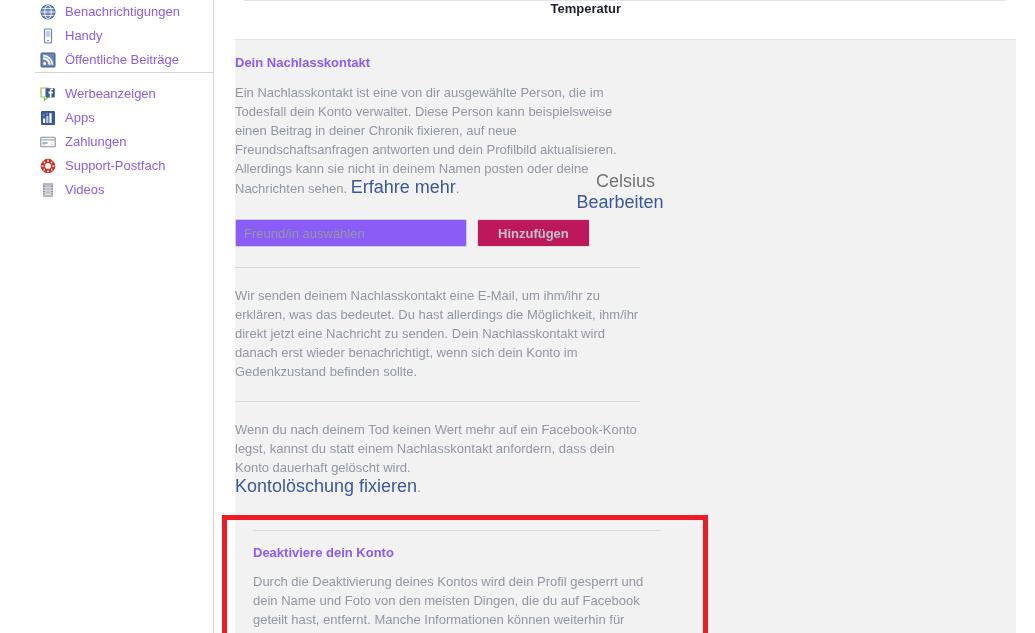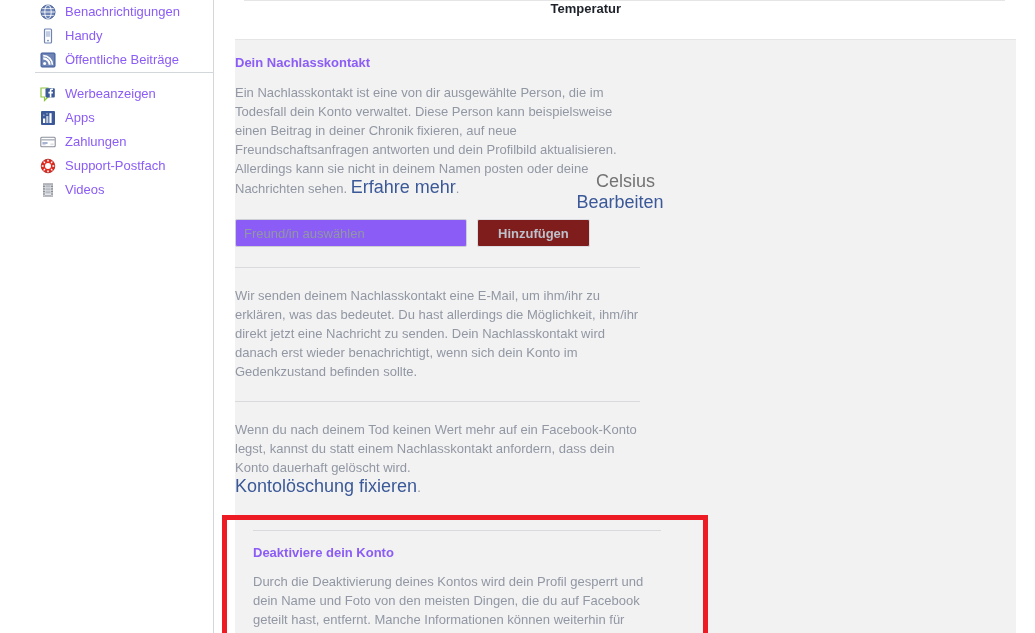--- a/index.html
+++ b/index.html
@@ -175,21 +175,21 @@
     outline: none;
     border-radius: 2px;
   }
   .friend-input::placeholder { color: #9197a3; }
   .add-btn {
     margin-left: 10px;
     height: 28px;
     min-width: 98px;
     box-sizing: border-box;
     border: 1px solid #dcdee3;
-    background: #7f1d1d;
+    background: #be185d;
     color: #bdc1c9;
     font-family: "Liberation Sans", sans-serif;
     font-size: 13px;
     font-weight: bold;
     border-radius: 2px;
     cursor: default;
     padding: 0 20px;
   }
 
   .hr-soft {

